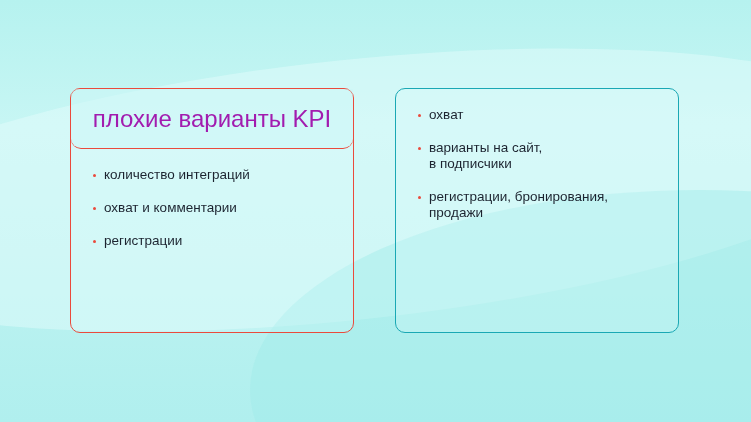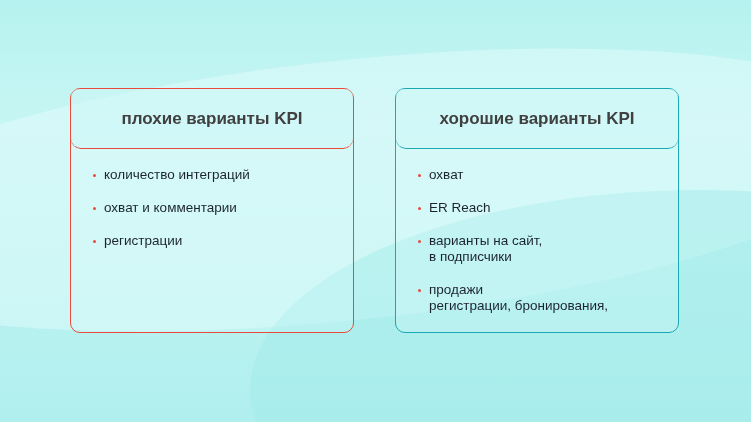--- a/index.html
+++ b/index.html
@@ -19,21 +19,21 @@
   .card {
     position:absolute; top:88px; width:284px; height:245px;
     border-radius:10px; border:1.5px solid; box-sizing:border-box;
     background: rgba(220,250,250,0.25);
   }
   .card.bad { left:70px; border-color:#ea4a3c; }
   .card.good { left:395px; border-color:#1aa8b4; }
   .card-head {
     height:60px; box-sizing:border-box; border-bottom:1.5px solid; border-radius:0 0 10px 10px;
     display:flex; align-items:center; justify-content:center;
-    font-size:17px; color:#404040; background: rgba(200,245,245,0.35); font-weight: bold;
+    font-size:24px; color:#a21caf; background: rgba(200,245,245,0.35);
   }
   .bad .card-head { border-color:#ea4a3c; }
   .good .card-head { border-color:#1aa8b4; }
   ul { list-style:none; margin:0; padding:18px 0 0 22px; }
   li { position:relative; padding-left:11px; font-size:13.5px; line-height:16px; color:#1c2430; margin-bottom:17px; }
   li::before { content:""; position:absolute; left:0; top:7px; width:3px; height:3px; border-radius:50%; background:#ea4a3c; }
   li span { display:block; }
 </style>
 </head>
 <body>
@@ -50,30 +50,26 @@
     <li>
         <span>охват и комментарии</span>
       </li>
     <li>
         <span>регистрации</span>
       </li>
   </ul>
 </div>
 
 <div class="card good">
-  <div class="card-head">хорошие варианты KPI</div>
   <ul>
     <li>
         <span>охват</span>
-      </li>
-    <li>
-        <span>ER Reach</span>
       </li>
     <li>
         <span>варианты на сайт,</span>
         <span>в подписчики</span>
       </li>
     <li>
+        <span>регистрации, бронирования,</span>
         <span>продажи</span>
-        <span>регистрации, бронирования,</span>
       </li>
   </ul>
 </div>
 
 </body></html>

